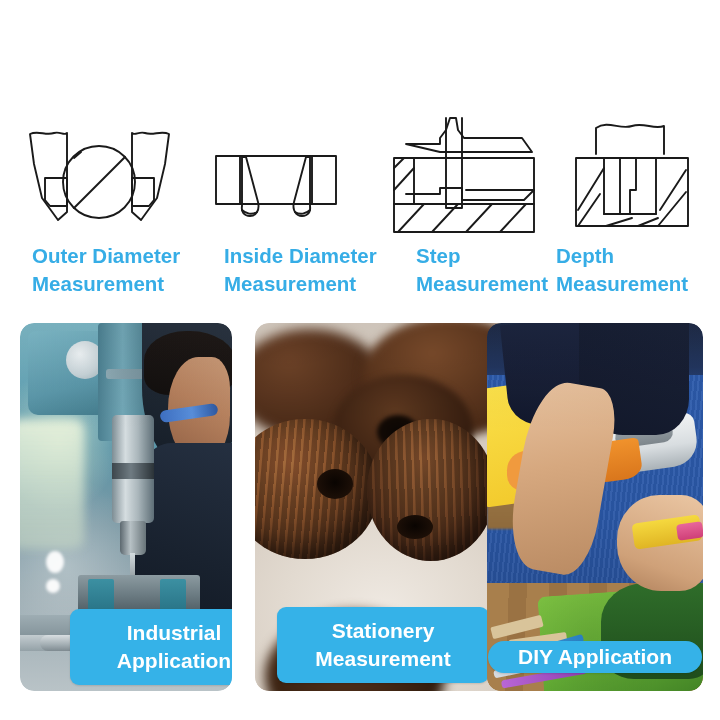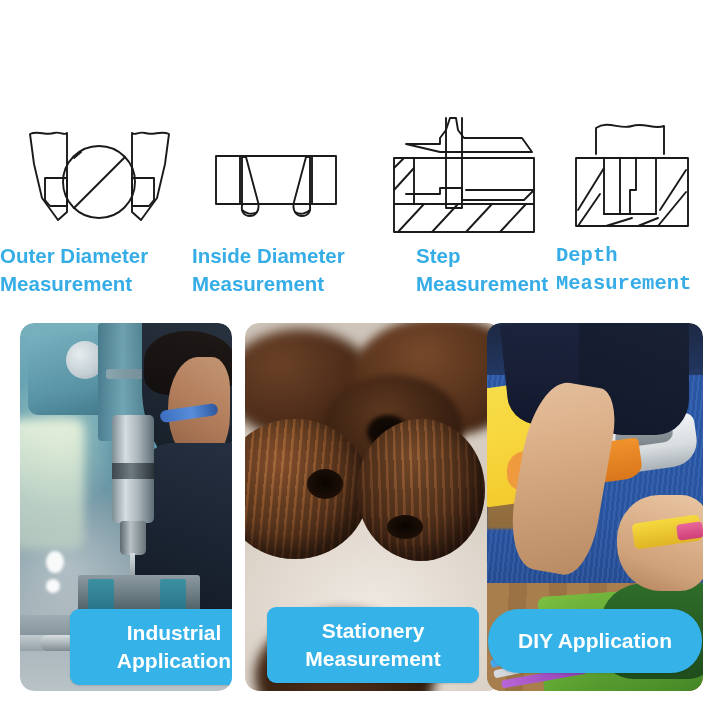--- a/index.html
+++ b/index.html
@@ -56,41 +56,41 @@
     flex-direction: row;
   }
 
   .feature {
     position: relative;
     height: 100%;
   }
   .feature-0 { width: 192px; }
   .feature-1 { width: 192px; }
   .feature-2 { width: 168px; }
-  .feature-3 { width: 168px; font-family: Liberation Mono, monospace; }
+  .feature-3 { width: 168px; }
 
   .feature-icon {
     position: absolute;
     top: 0;
     height: 125px;
     display: flex;
     align-items: center;
     justify-content: flex-start;
   }
   .feature-0 .feature-icon { left: 12px;  width: 175px; }
   .feature-1 .feature-icon { left: 10px;  width: 175px; }
   .feature-2 .feature-icon { left: 0px;   width: 175px; }
   .feature-3 .feature-icon { left: 10px;  width: 150px; }
 
   .feature-icon svg { display: block; }
 
   .feature-label {
     position: absolute;
     top: 130px;
-    left: 0;
+    left: 32px;
     font-size: 20.5px;
     font-weight: bold;
     color: #36ade6;
     line-height: 28px;
     white-space: pre-line;
   }
   .feature-2 .feature-label { left: 8px; margin-left: 24px; }
   .feature-3 .feature-label { left: 4px; }
 
   
@@ -104,21 +104,21 @@
 
   .card {
     position: absolute;
     top: 0;
     width: 212px;
     height: 368px;
     border-radius: 14px;
     overflow: hidden;
   }
   .card-0 { left: 0px;   width: 212px; }
-  .card-1 { left: 225px; width: 256px; text-decoration: underline; }
+  .card-1 { left: 235px; width: 256px; text-decoration: underline; }
   .card-2 { left: 467px; width: 216px; }
 
   .card-photo {
     position: absolute;
     inset: 0;
     overflow: hidden;
     border-radius: 14px;
   }
 
   .card-caption {
@@ -132,21 +132,21 @@
     font-weight: bold;
     line-height: 28px;
     text-align: center;
     border-radius: 9px;
     padding: 10px 8px;
     white-space: pre-line;
     box-shadow: 0 1px 2px rgba(0,0,0,0.12);
   }
   .card-0 .card-caption { width: 208px; bottom: 6px; margin-left: 48px; }
   .card-1 .card-caption { width: 212px; bottom: 8px; }
-  .card-2 .card-caption { width: 214px; bottom: 18px; padding: 18px 8px; border-radius: 31px; }
+  .card-2 .card-caption { width: 214px; bottom: 18px; padding: 2px 8px; border-radius: 31px; }
 
   
   .photo-industrial {
     position: absolute; inset: 0;
     background:
       radial-gradient(ellipse 60% 40% at 22% 66%, rgba(255,255,255,0.30), rgba(255,255,255,0) 60%),
       radial-gradient(ellipse 45% 30% at 18% 32%, rgba(224,240,214,0.65), rgba(224,240,214,0) 65%),
       linear-gradient(180deg, #7fb6c4 0%, #6aa5b6 16%, #5d94a6 34%, #7e9aa4 55%, #9aaab1 74%, #b9c3c7 100%);
     filter: saturate(1.05);
   }

